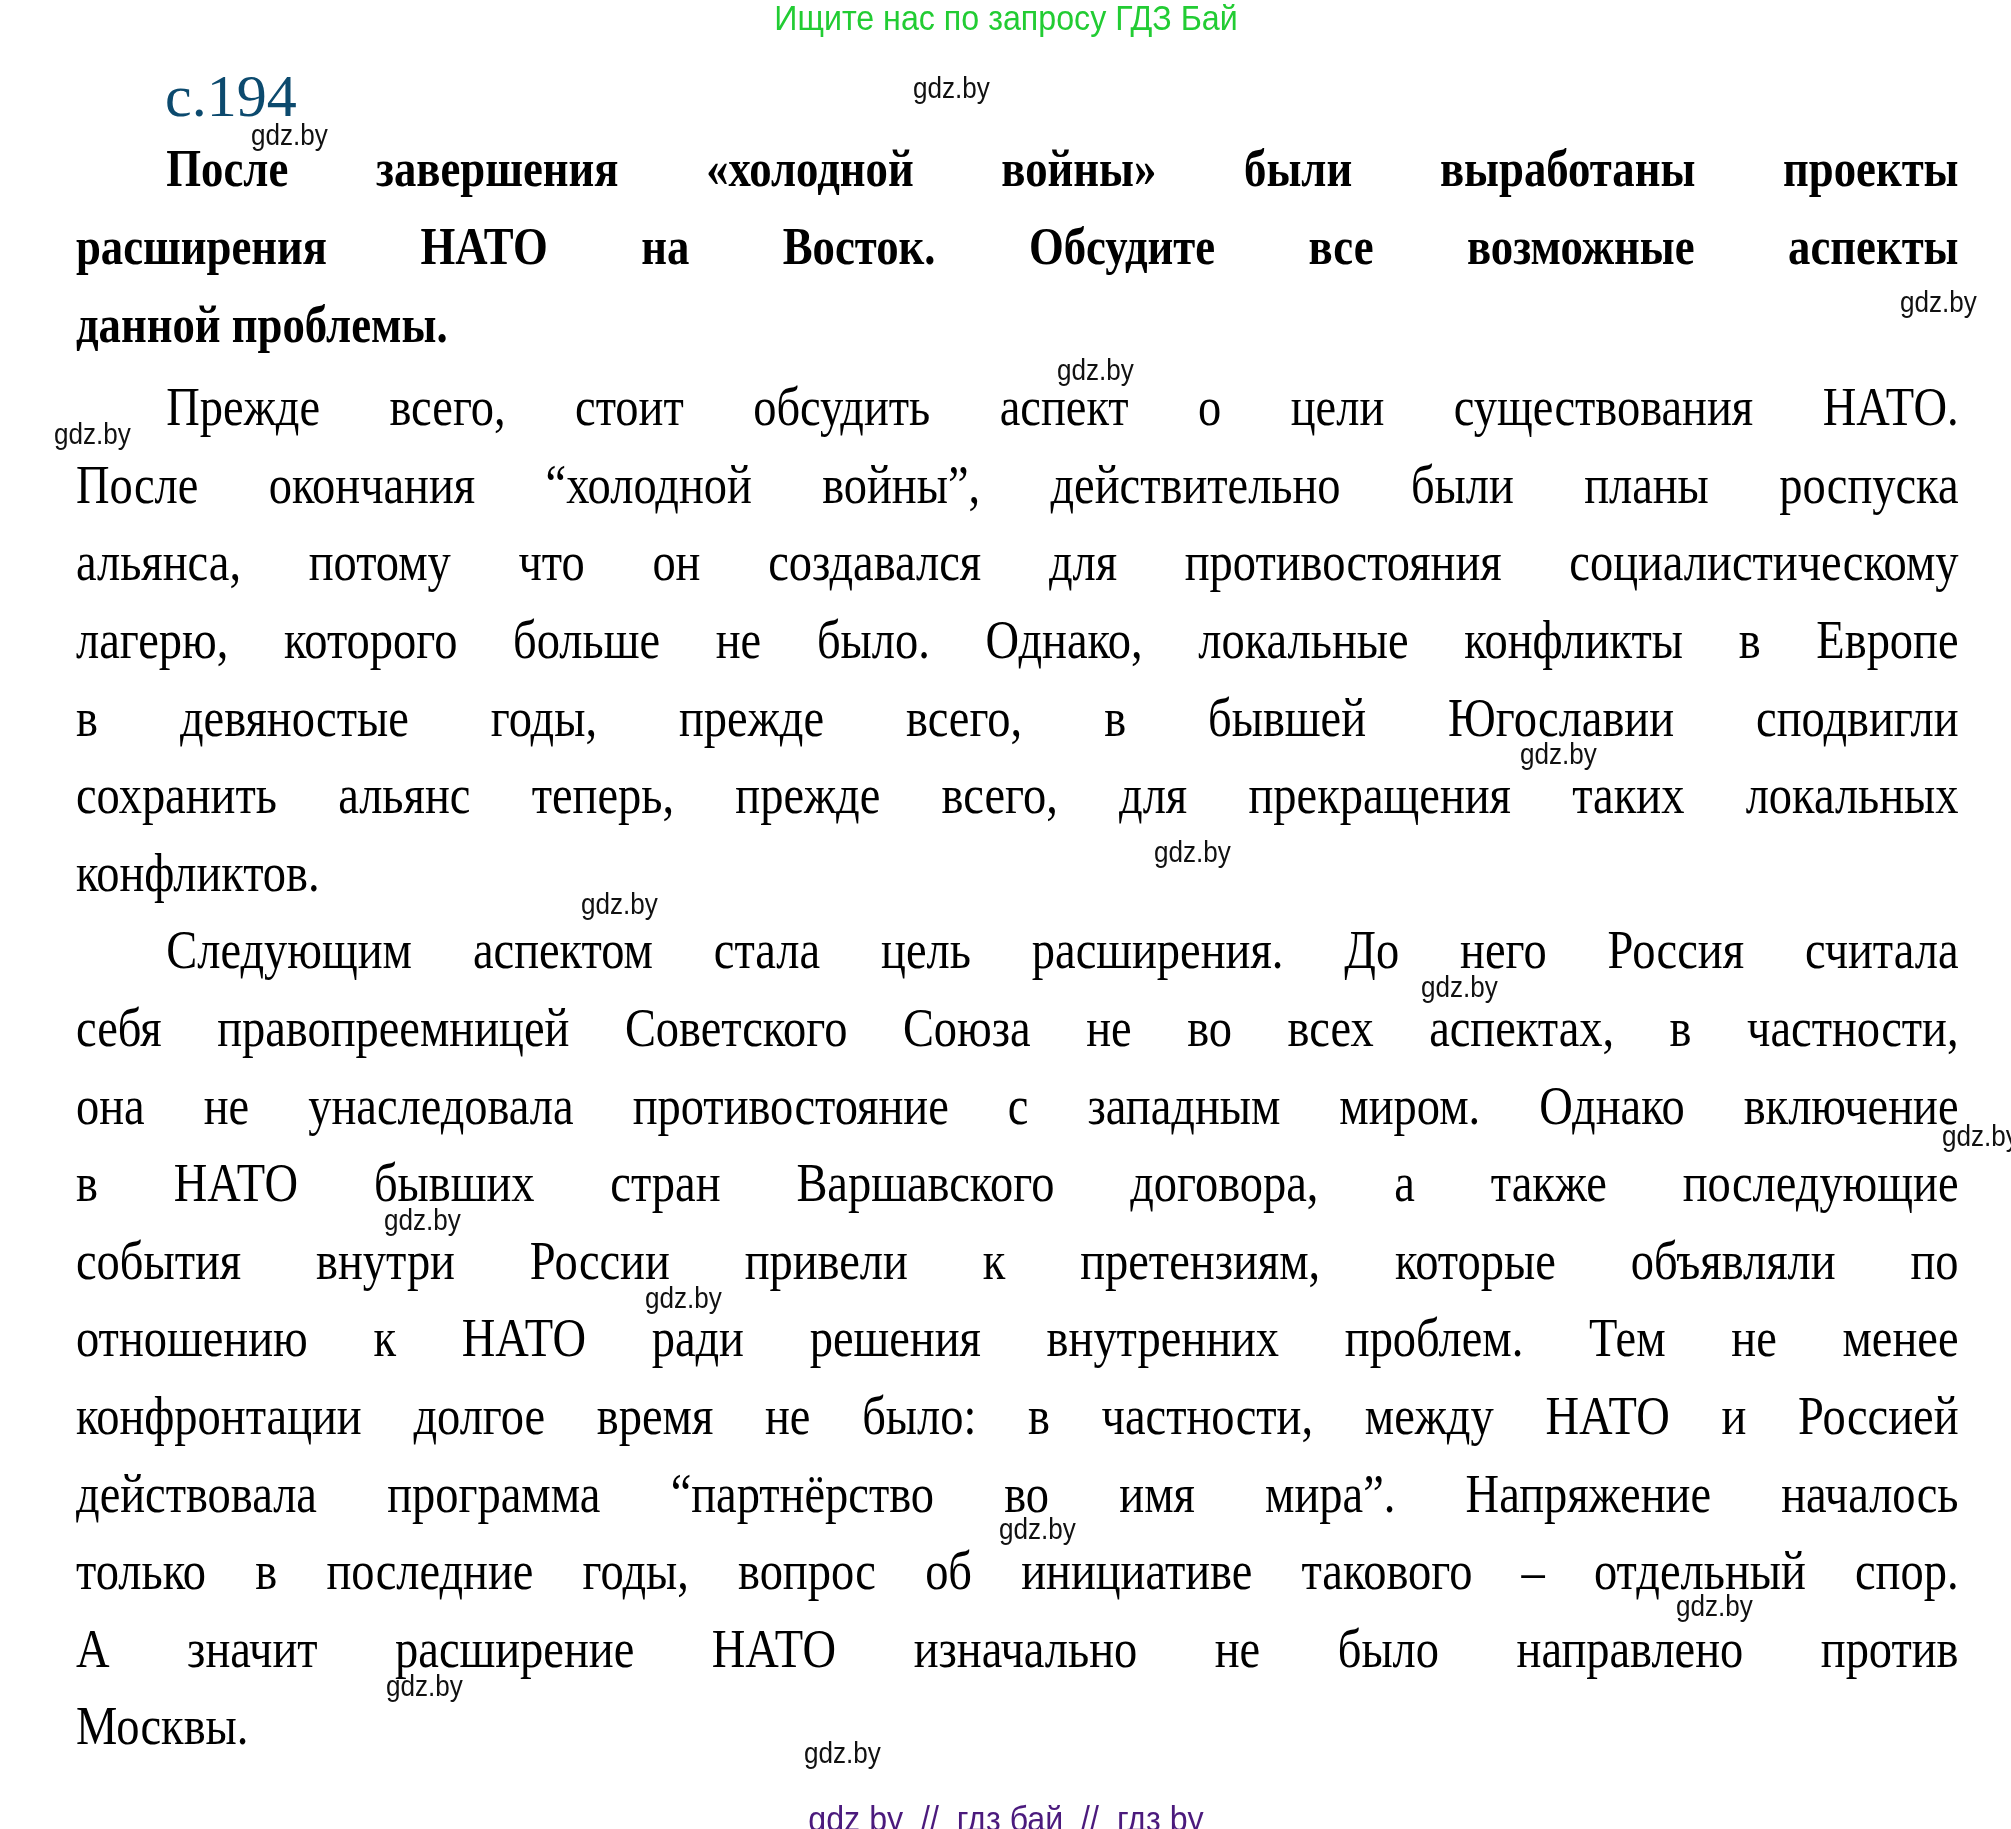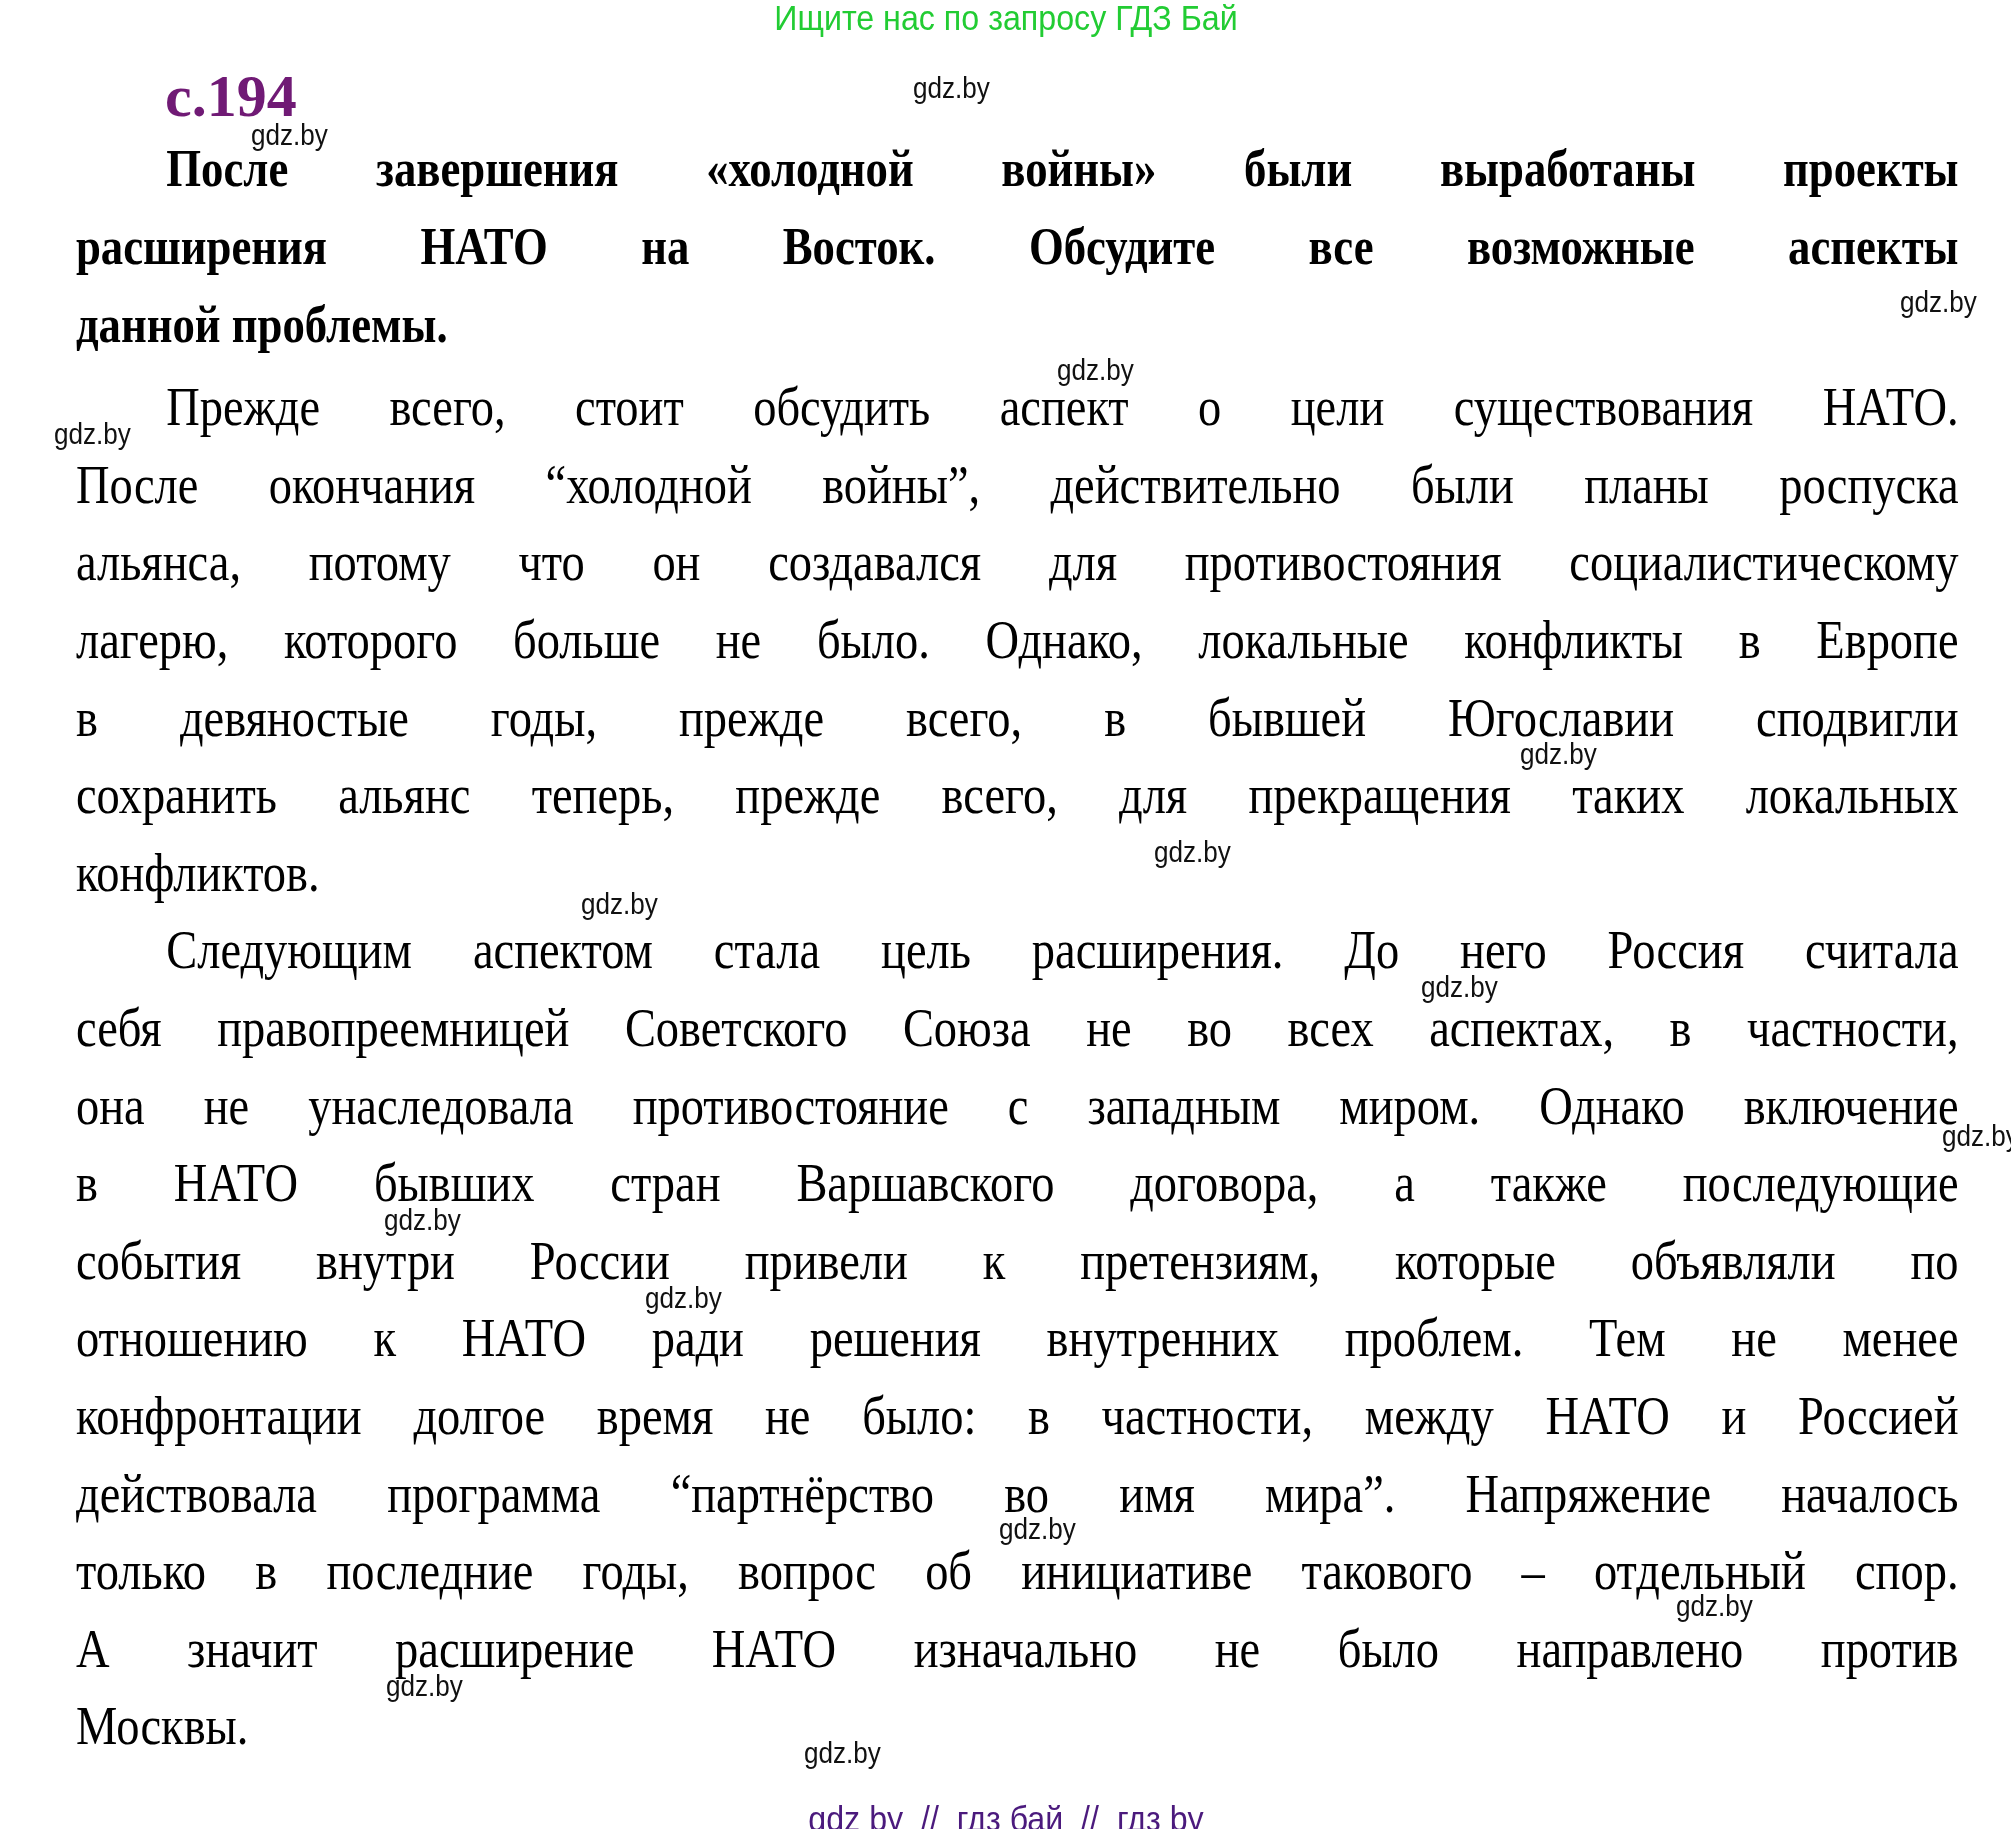--- a/index.html
+++ b/index.html
@@ -4,21 +4,21 @@
 <style>
   html, body { margin: 0; padding: 0; background: #ffffff; }
   body { width: 2012px; height: 1830px; position: relative; overflow: hidden; }
   .banner {
     position: absolute; left: 0; width: 2012px; top: -2px; text-align: center;
     font-family: "Liberation Sans", sans-serif; font-size: 35px; color: #22cc33;
     transform: scaleX(0.92); transform-origin: center top;
   }
   .page-num {
     position: absolute; left: 165px; top: 62px;
-    font-family: "Liberation Serif", serif; font-weight: bold; font-size: 60px; color: #701a75;
+    font-family: "Liberation Serif", serif; font-weight: normal; font-size: 60px; color: #0c4a6e;
   }
   .line {
     position: absolute; left: 76px; width: 1883px;
     font-family: "Liberation Serif", serif; color: #000; white-space: nowrap;
     text-align: justify; text-align-last: justify;
     transform: scaleX(0.86); transform-origin: left top;
   }
   .line.last { text-align-last: left; }
   .heading { font-weight: bold; font-size: 52px; }
   .body-text { font-size: 54px; }

